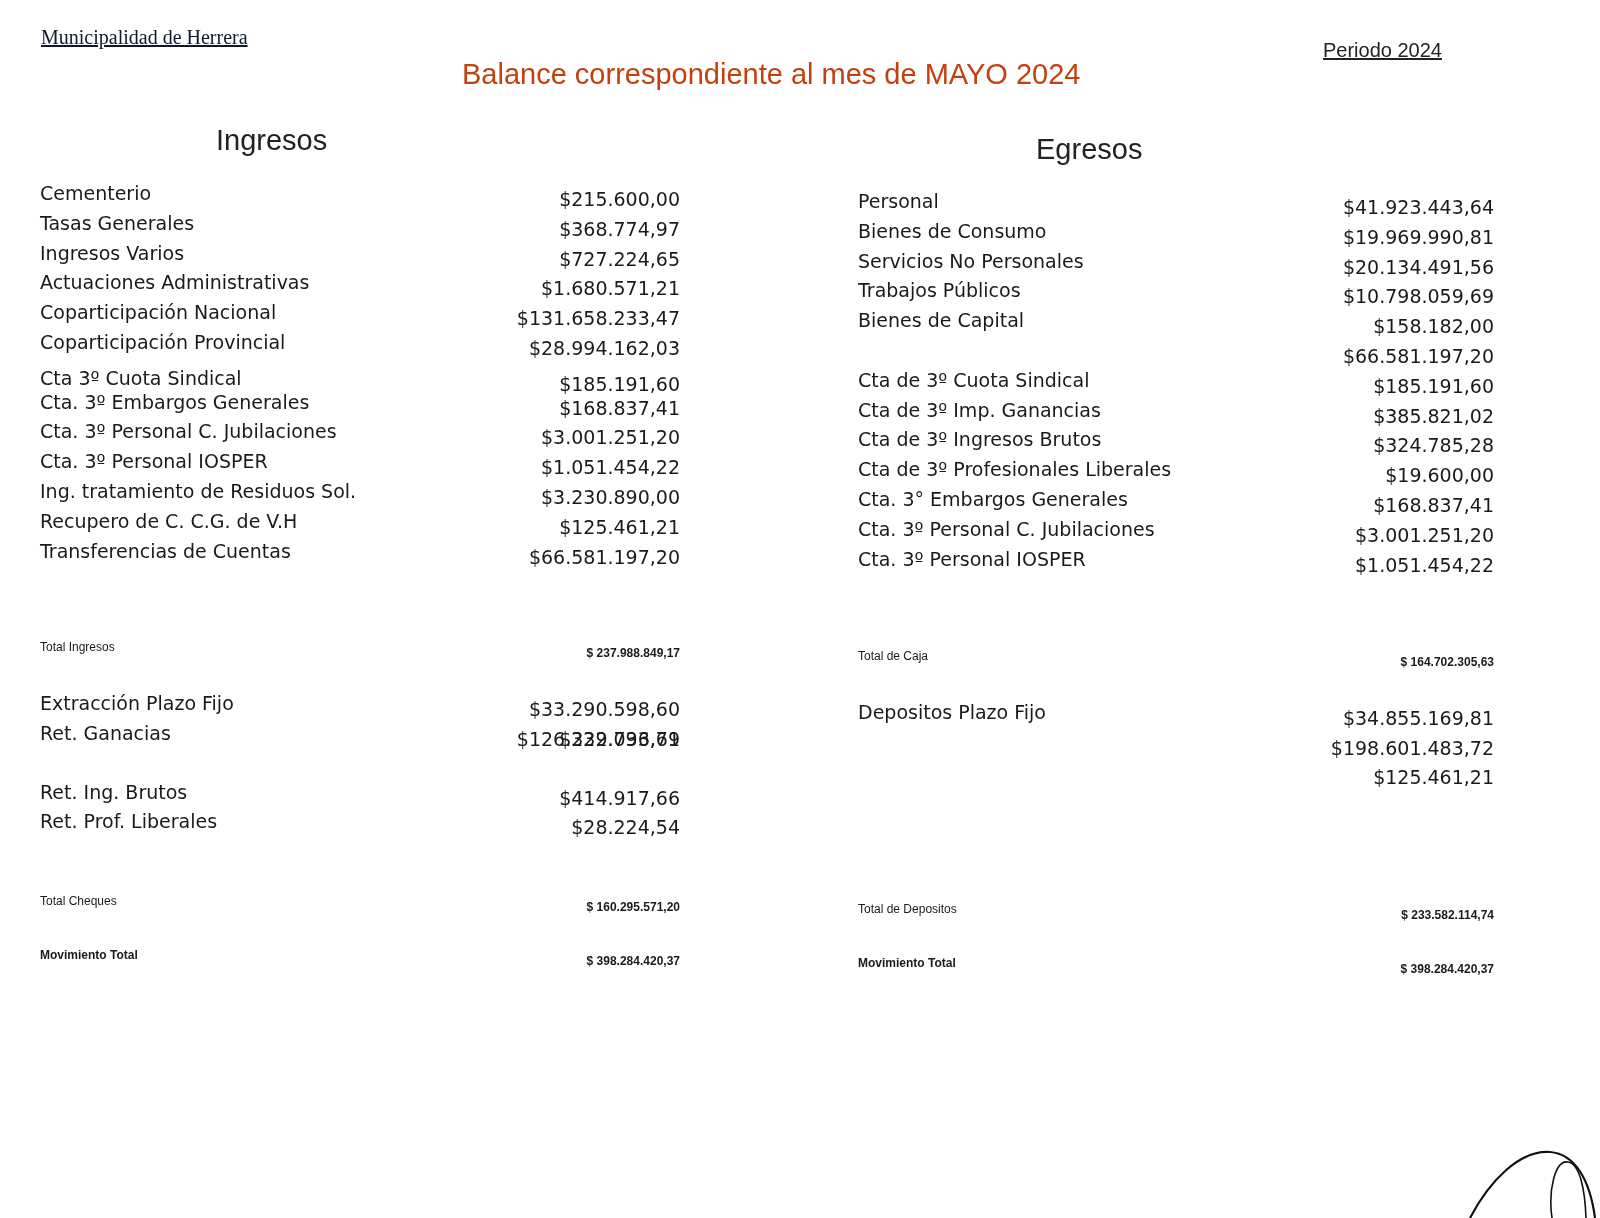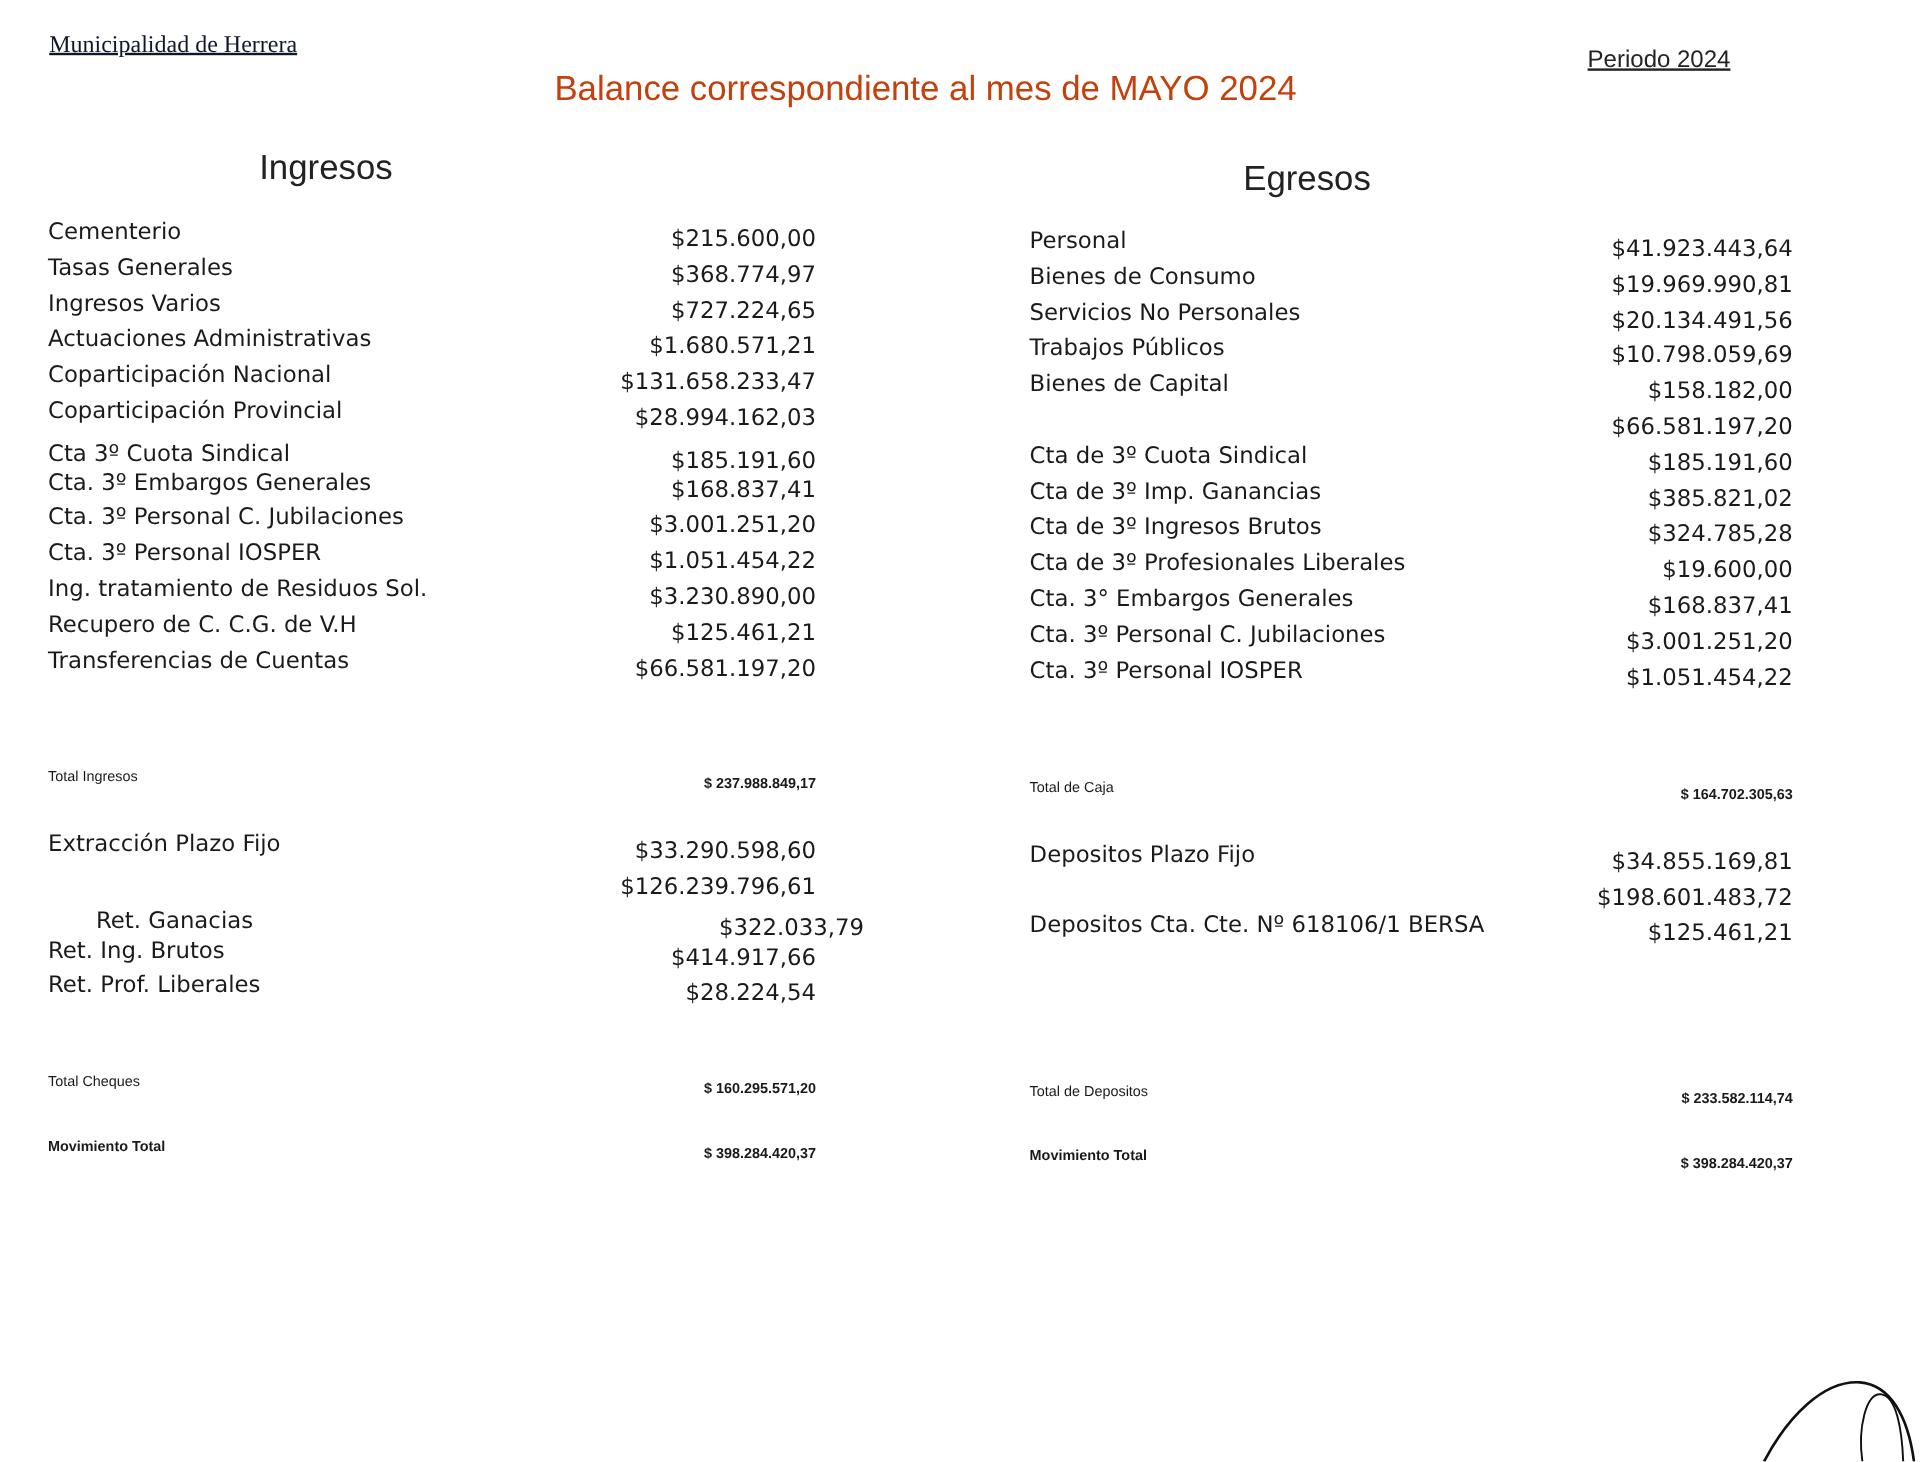--- a/index.html
+++ b/index.html
@@ -91,21 +91,21 @@
       <span class="lbl">Total Ingresos</span>
       <span class="amt">$ 237.988.849,17</span>
     </div>
     <div class="row left-col" style="top: 692px;">
       <span class="lbl">Extracción Plazo Fijo</span>
       <span class="amt">$33.290.598,60</span>
     </div>
     <div class="row left-col" style="top: 721.6px;">
       <span class="amt">$126.239.796,61</span>
     </div>
-    <div class="row left-col" style="top: 756px; margin-left: 40px;">
+    <div class="row left-col" style="top: 722px;">
       <span class="lbl">Ret. Ganacias</span>
       <span class="amt">$322.033,79</span>
     </div>
     <div class="row left-col" style="top: 780.8px;">
       <span class="lbl">Ret. Ing. Brutos</span>
       <span class="amt">$414.917,66</span>
     </div>
     <div class="row left-col" style="top: 810.4px;">
       <span class="lbl">Ret. Prof. Liberales</span>
       <span class="amt">$28.224,54</span>
@@ -176,21 +176,20 @@
       <span class="amt">$ 164.702.305,63</span>
     </div>
     <div class="row right-col" style="top: 701px;">
       <span class="lbl">Depositos Plazo Fijo</span>
       <span class="amt">$34.855.169,81</span>
     </div>
     <div class="row right-col" style="top: 730.6px;">
       <span class="amt">$198.601.483,72</span>
     </div>
     <div class="row right-col" style="top: 760.2px;">
-      <span class="lbl">Depositos Cta. Cte. Nº 618106/1 BERSA</span>
       <span class="amt">$125.461,21</span>
     </div>
     <div class="row right-col tot" style="top: 902px;">
       <span class="lbl">Total de Depositos</span>
       <span class="amt">$ 233.582.114,74</span>
     </div>
     <div class="row right-col tot bold" style="top: 956px;">
       <span class="lbl">Movimiento Total</span>
       <span class="amt">$ 398.284.420,37</span>
     </div>

